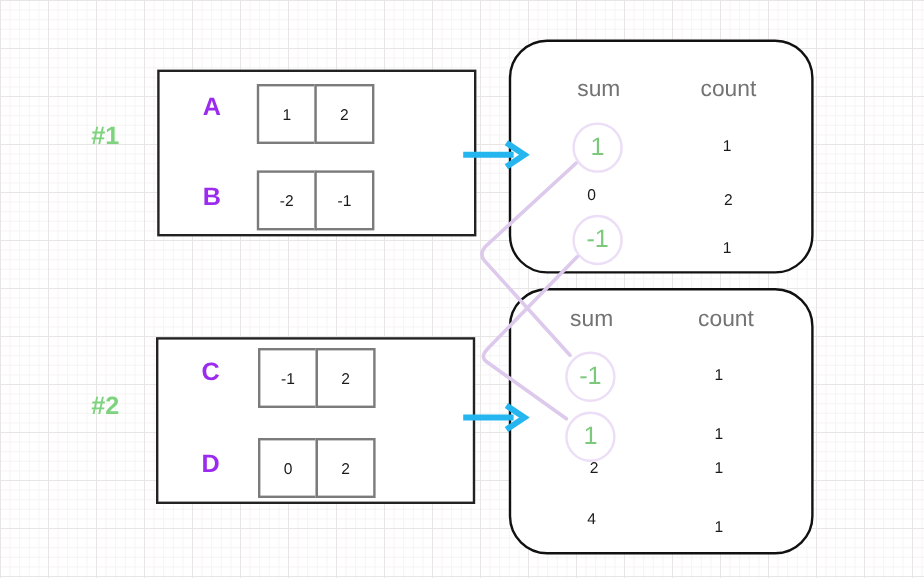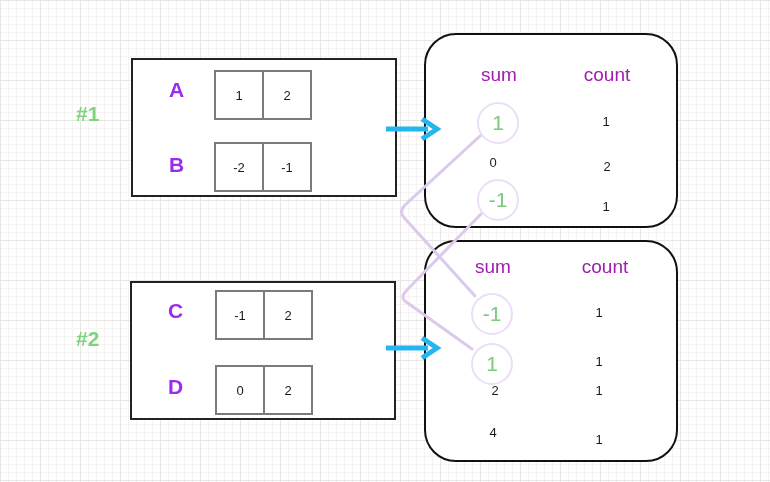--- a/index.html
+++ b/index.html
@@ -35,21 +35,21 @@
   .ex2-box .cells-1{left:83px;top:82px;}
   .cell{width:46px;height:46px;border:2px solid #7b7b7b;background:#fff;
         display:flex;align-items:center;justify-content:center;
         font-size:13px;color:#1a1a1a;}
   .cell+.cell{margin-left:-2px;}
 
   .table{position:absolute;width:254px;border:2px solid #111;border-radius:32px;background:#fff;box-sizing:border-box;}
   .table1{left:424px;top:33px;height:195px;}
   .table2{left:424px;top:240px;height:222px;}
 
-  .th{position:absolute;transform:translate(-50%,-50%);font-size:19px;color:#a21caf;white-space:nowrap;}
+  .th{position:absolute;transform:translate(-50%,-50%);font-size:19px;color:#737373;white-space:nowrap;}
   .val{position:absolute;transform:translate(-50%,-50%);font-size:13px;color:#1a1a1a;white-space:nowrap;}
   .gval{position:absolute;transform:translate(-50%,-50%);font-size:21px;color:#7cc97c;white-space:nowrap;}
   .circle{position:absolute;width:42px;height:42px;border:2px solid #ecdef6;border-radius:50%;
           transform:translate(-50%,-50%);box-sizing:border-box;}
 
   
   .t1-sum-h{left:73px;top:40px;}   .t1-count-h{left:181px;top:40px;}
   .t1-r0-s{left:72px;top:88px;}    .t1-r0-c{left:180px;top:86px;}
   .t1-r1-s{left:67px;top:127px;}   .t1-r1-c{left:181px;top:131px;}
   .t1-r2-s{left:72px;top:165px;}   .t1-r2-c{left:180px;top:171px;}

